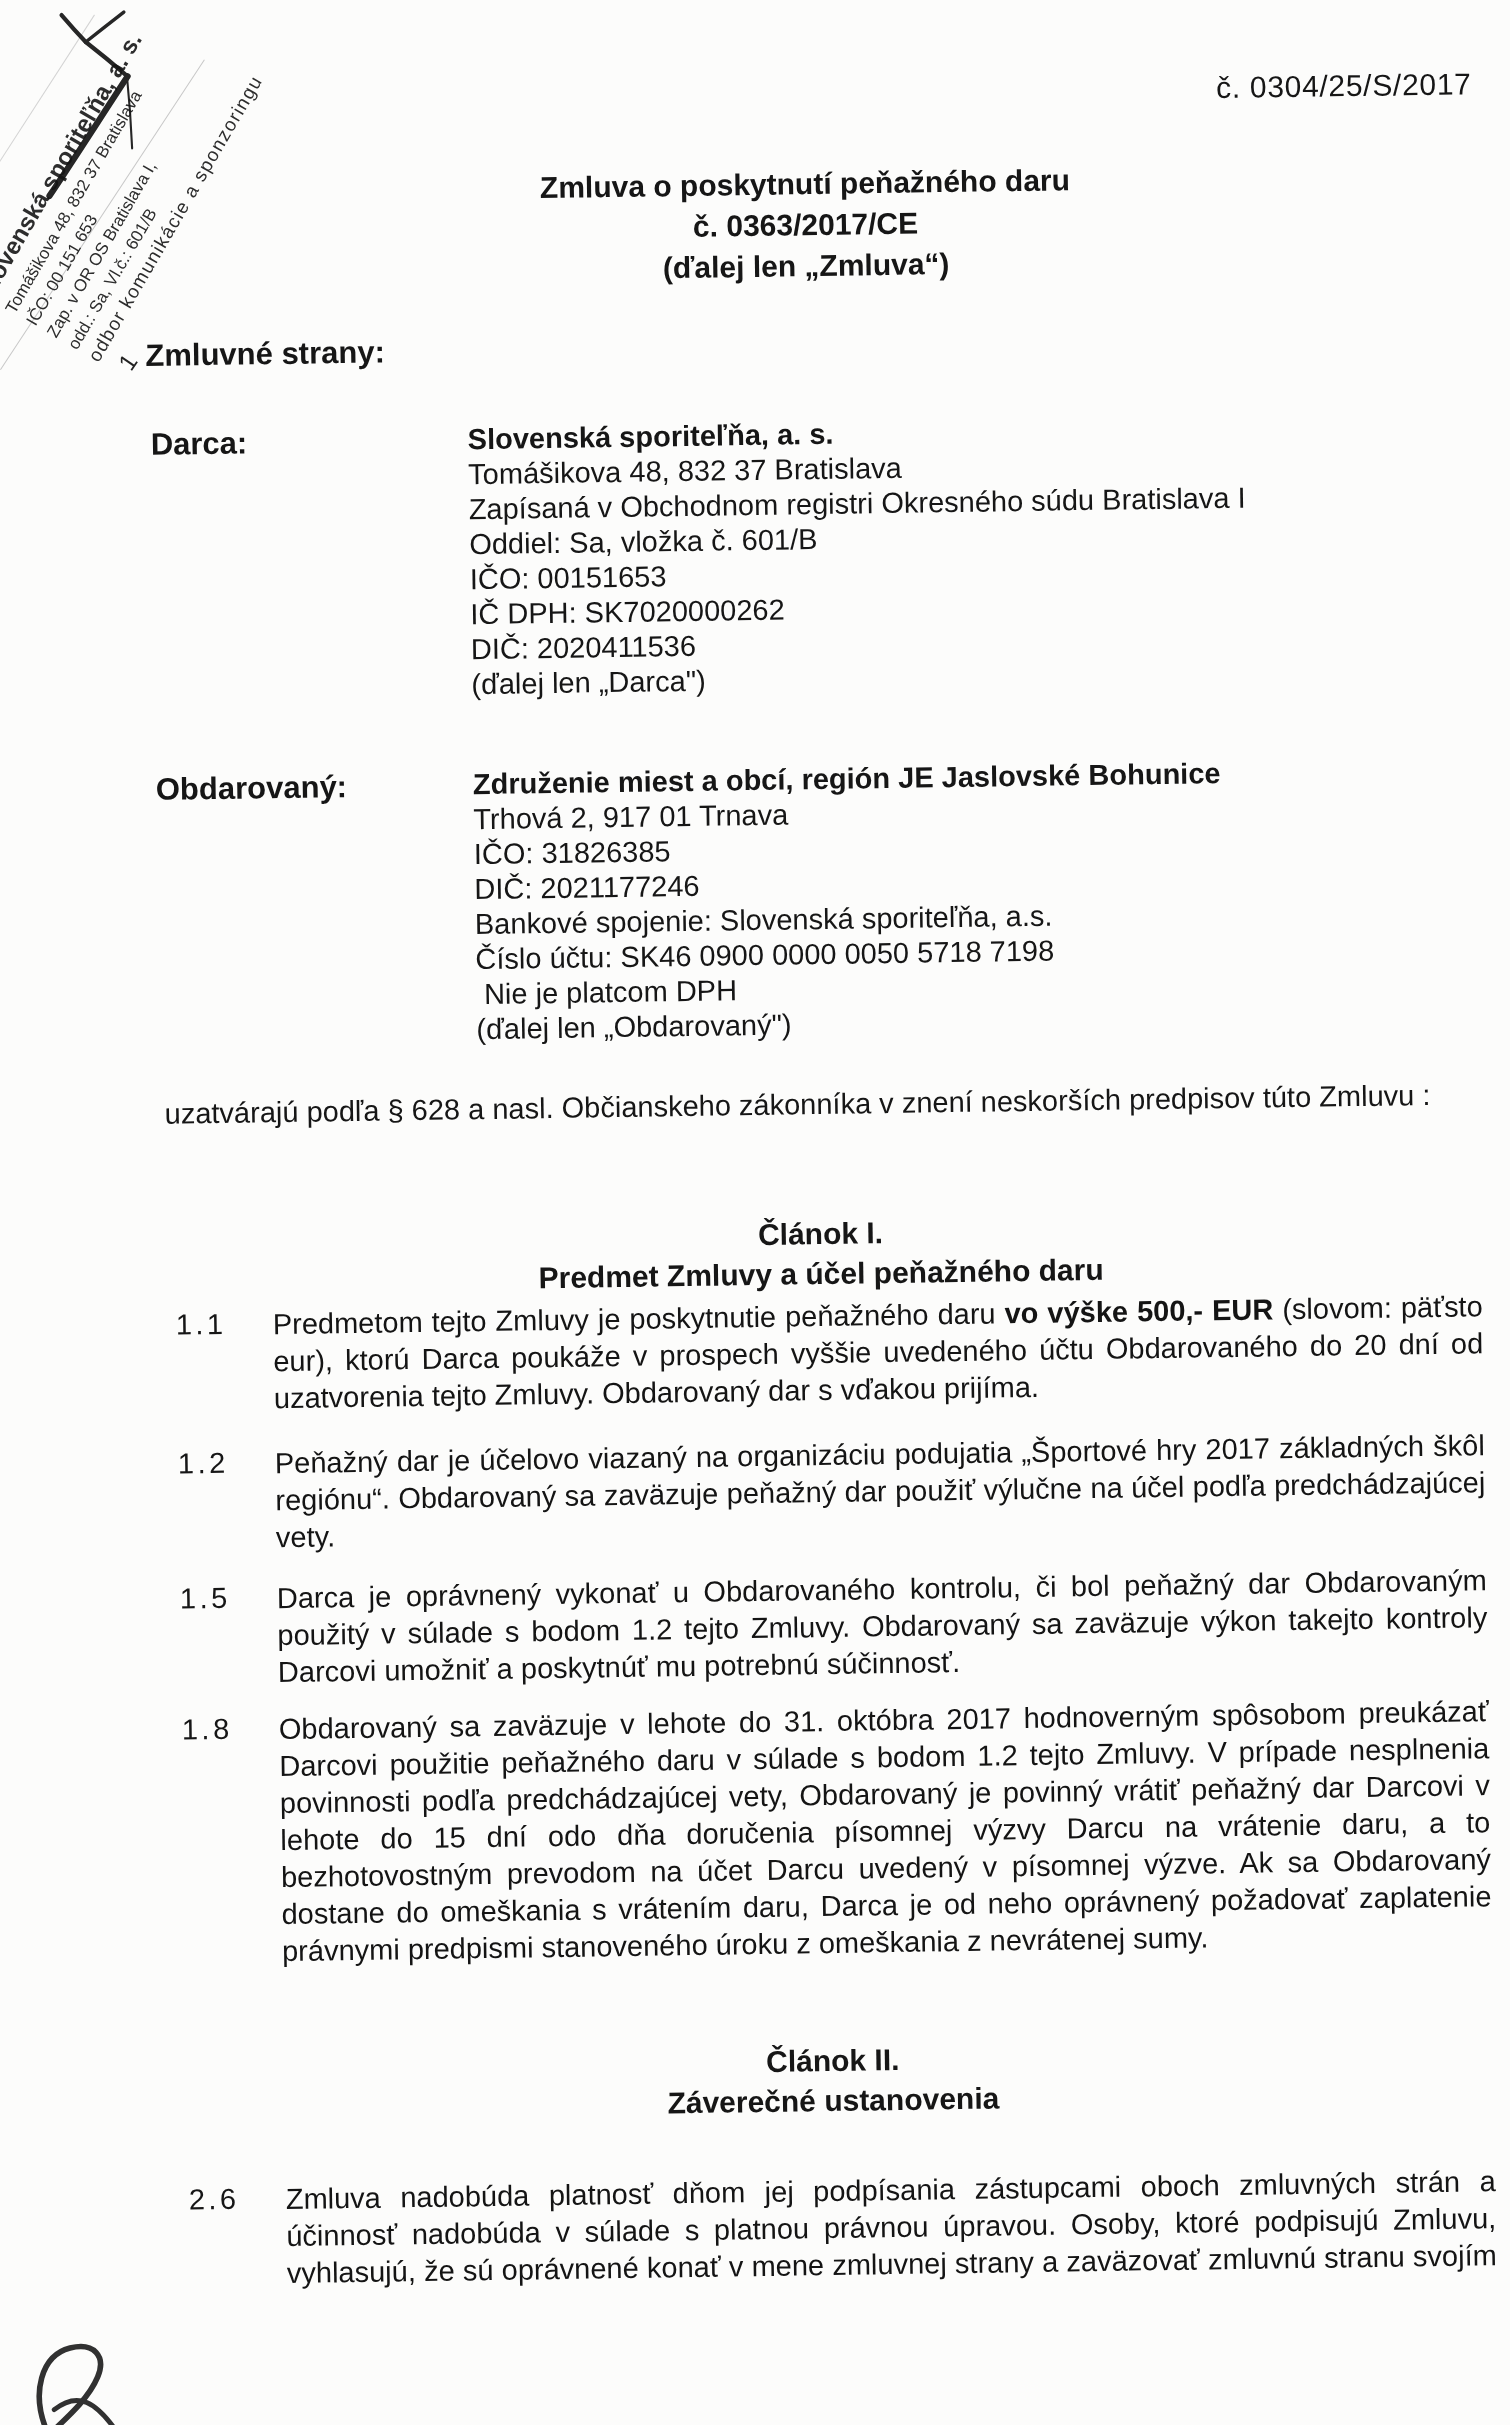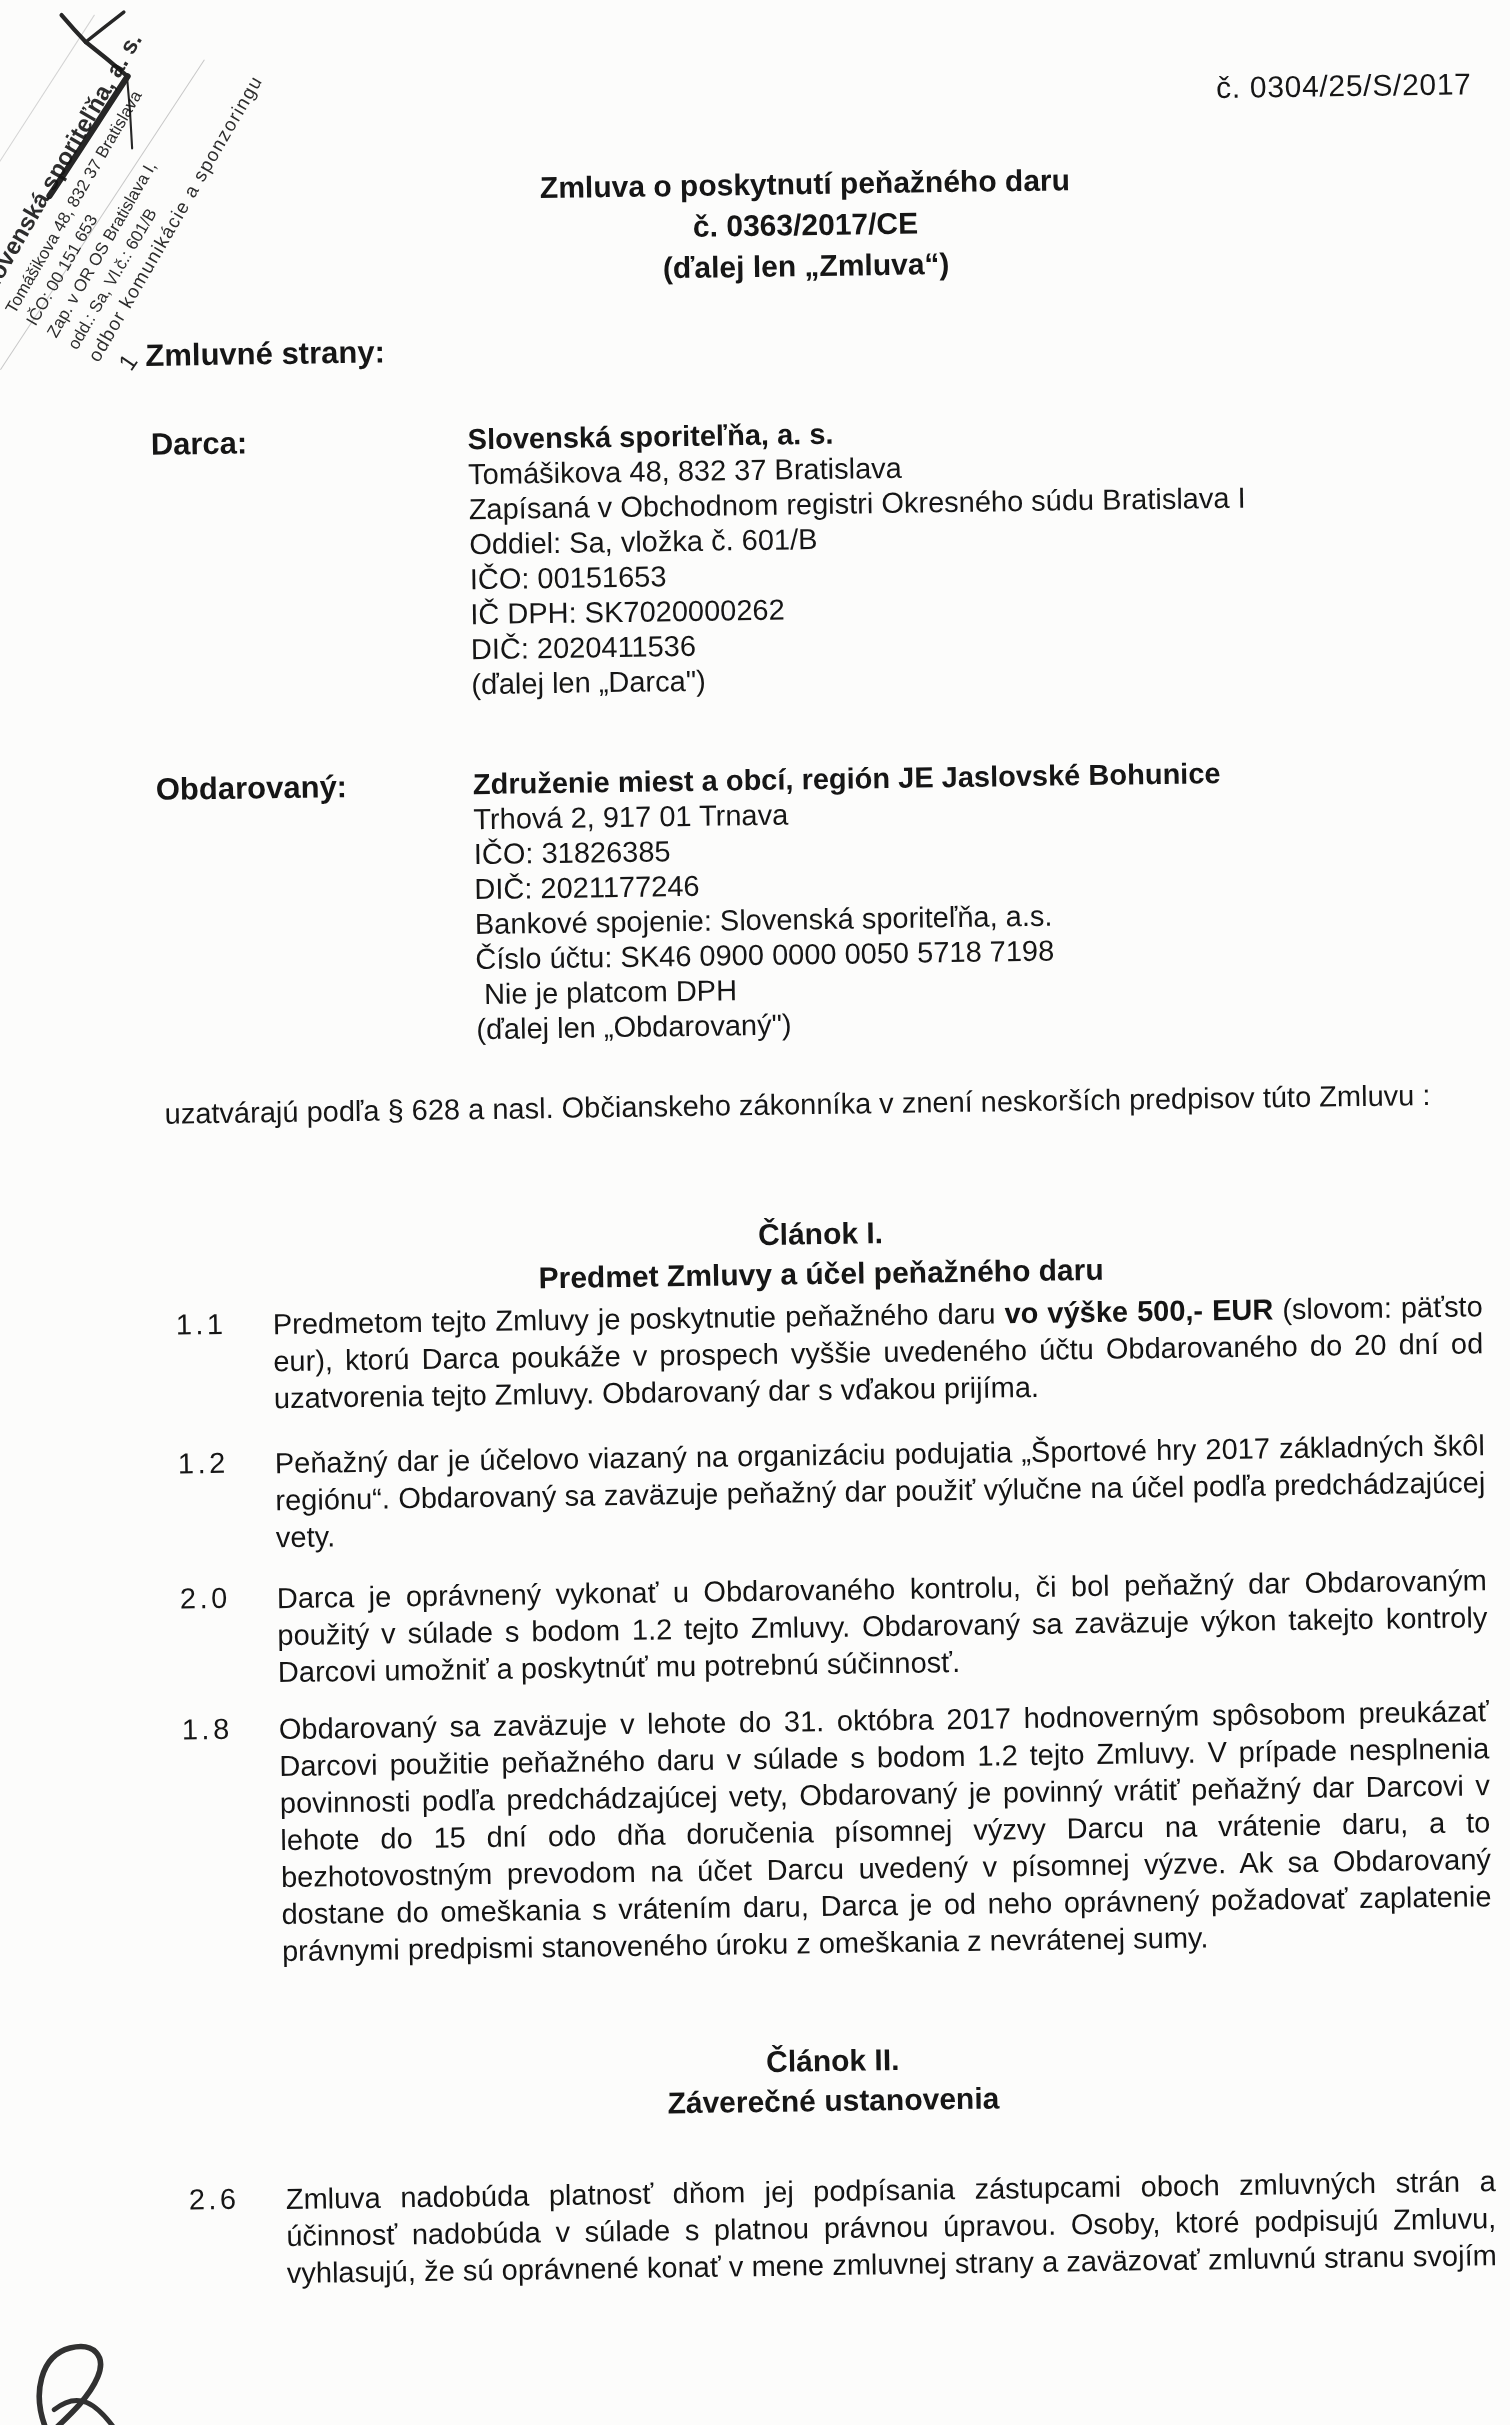--- a/index.html
+++ b/index.html
@@ -133,21 +133,21 @@
     <span class="num">1.1</span>
     <p class="txt"><span>Predmetom tejto Zmluvy je poskytnutie peňažného daru </span><span class="b">vo výške 500,- EUR</span><span> (slovom: päťsto eur), ktorú Darca poukáže v prospech vyššie uvedeného účtu Obdarovaného do 20 dní od uzatvorenia tejto Zmluvy. Obdarovaný dar s vďakou prijíma.</span></p>
   </div>
 
   <div class="abs sect s12">
     <span class="num">1.2</span>
     <p class="txt">Peňažný dar je účelovo viazaný na organizáciu podujatia „Športové hry 2017 základných škôl regiónu“. Obdarovaný sa zaväzuje peňažný dar použiť výlučne na účel podľa predchádzajúcej vety.</p>
   </div>
 
   <div class="abs sect s13">
-    <span class="num">2.0</span>
+    <span class="num">1.5</span>
     <p class="txt">Darca je oprávnený vykonať u Obdarovaného kontrolu, či bol peňažný dar Obdarovaným použitý v súlade s bodom 1.2 tejto Zmluvy. Obdarovaný sa zaväzuje výkon takejto kontroly Darcovi umožniť a poskytnúť mu potrebnú súčinnosť.</p>
   </div>
 
   <div class="abs sect s14">
     <span class="num">1.8</span>
     <p class="txt">Obdarovaný sa zaväzuje v lehote do 31. októbra 2017 hodnoverným spôsobom preukázať Darcovi použitie peňažného daru v súlade s bodom 1.2 tejto Zmluvy. V prípade nesplnenia povinnosti podľa predchádzajúcej vety, Obdarovaný je povinný vrátiť peňažný dar Darcovi v lehote do 15 dní odo dňa doručenia písomnej výzvy Darcu na vrátenie daru, a to bezhotovostným prevodom na účet Darcu uvedený v písomnej výzve. Ak sa Obdarovaný dostane do omeškania s vrátením daru, Darca je od neho oprávnený požadovať zaplatenie právnymi predpismi stanoveného úroku z omeškania z nevrátenej sumy.</p>
   </div>
 
   <div class="abs arthead a2">
     <div>Článok II.</div>

